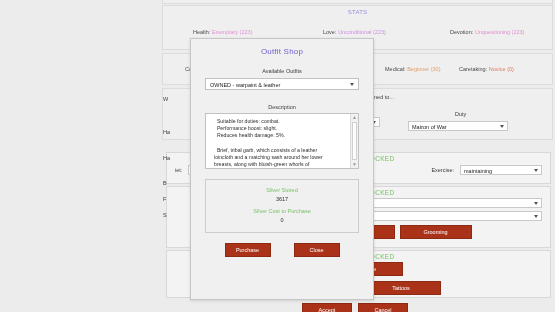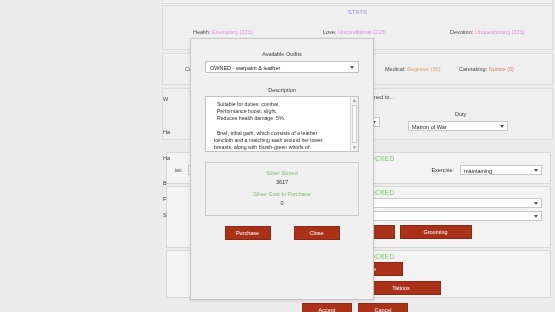--- a/index.html
+++ b/index.html
@@ -187,20 +187,21 @@
 </div>
 
 <div style="position:absolute;left:163px;top:96px;font-size:5.5px;color:#3a3a3a;">W</div>
 <div style="position:absolute;left:163px;top:129px;font-size:5.5px;color:#3a3a3a;">Ha</div>
 <div style="position:absolute;left:163px;top:155px;font-size:5.5px;color:#3a3a3a;">Ha</div>
 <div style="position:absolute;left:163px;top:180px;font-size:5.5px;color:#3a3a3a;">B</div>
 <div style="position:absolute;left:163px;top:196px;font-size:5.5px;color:#3a3a3a;">F</div>
 <div style="position:absolute;left:163px;top:212px;font-size:5.5px;color:#3a3a3a;">S</div>
 
 <div class="modal">
+  <div class="modal-title">Outfit Shop</div>
 
   <div class="sub-label">Available Outfits</div>
   <div class="modal-sel">OWNED - warpaint &amp; leather</div>
 
   <div class="desc-label">Description</div>
   <div class="desc-box">
     <div class="desc-text">  Suitable for duties: combat.
   Performance boost: slight.
   Reduces health damage: 5%.
 

